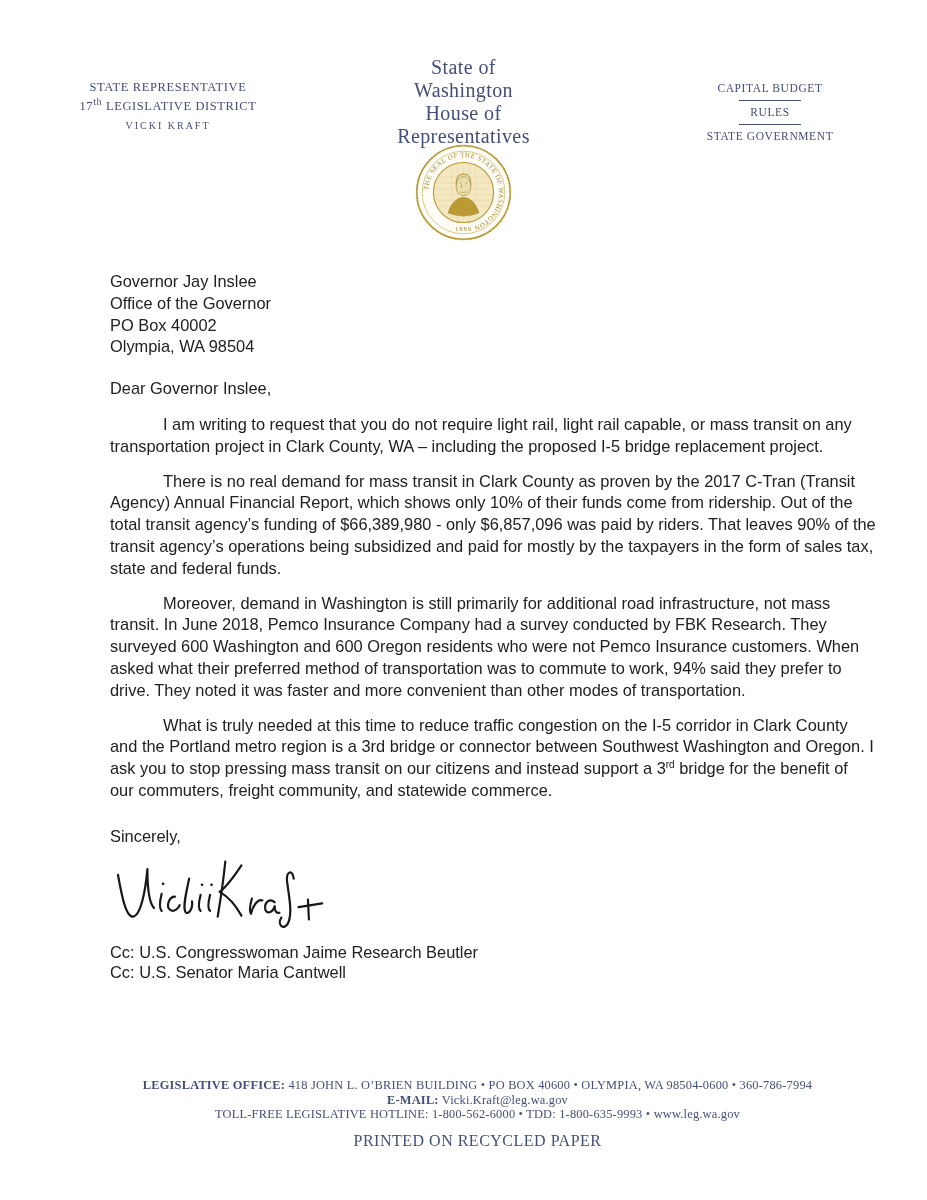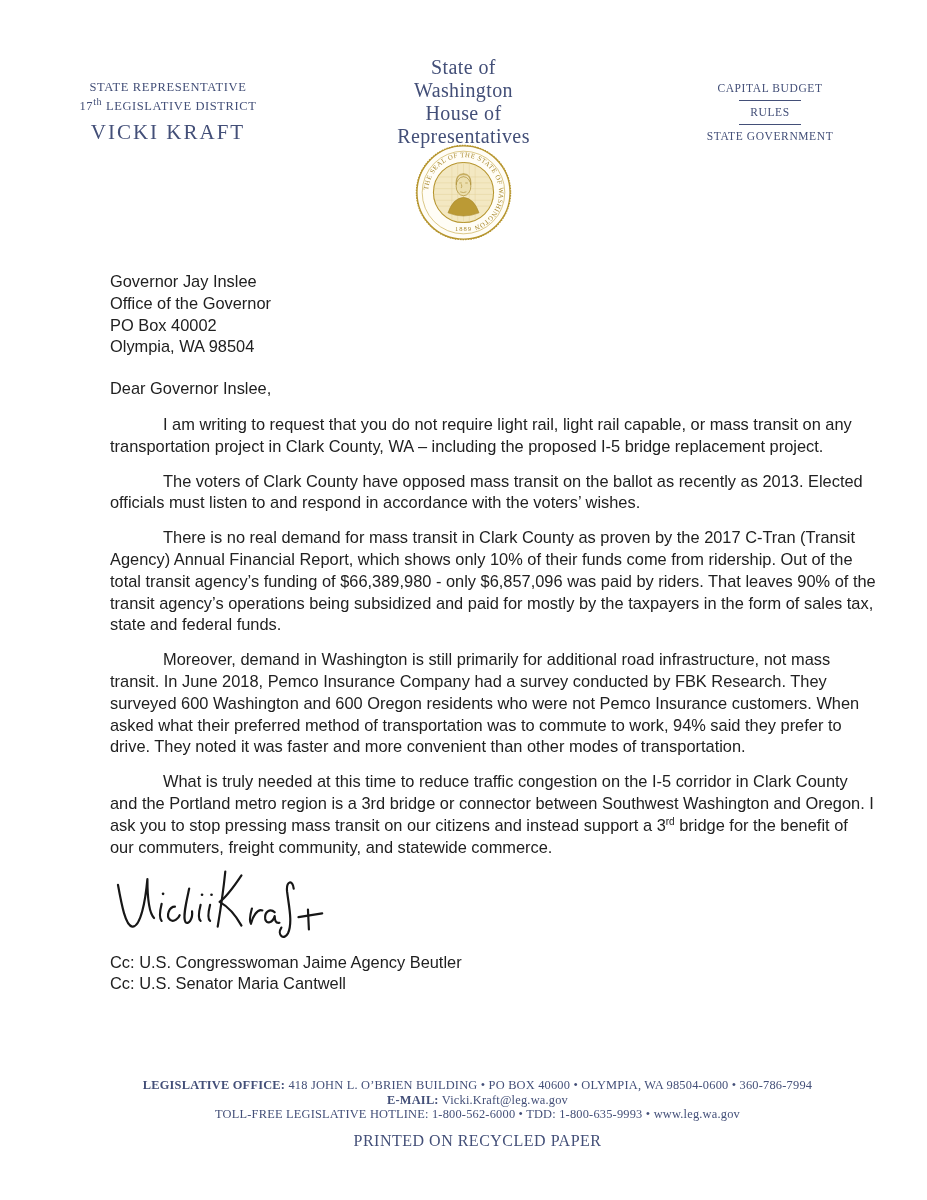--- a/index.html
+++ b/index.html
@@ -5,21 +5,21 @@
   html,body { margin:0; padding:0; background:#ffffff; }
   .page {
     position:relative; width:927px; height:1200px; background:#ffffff;
     font-family:"Liberation Sans", sans-serif; color:#212121; overflow:hidden;
   }
   
   .lh { color:#434f78; font-family:"Liberation Serif", serif; }
   .lh-left { position:absolute; left:50px; top:80px; width:236px; text-align:center; }
   .lh-left .l1, .lh-left .l2 { font-size:12.5px; letter-spacing:.6px; line-height:14px; }
   .lh-left .l2 { margin-top:1px; }
-  .lh-left .name { font-size:21px; letter-spacing:2px; margin-top:7px; }
+  .lh-left .name { font-size:10px; letter-spacing:2px; margin-top:7px; }
   .lh-left sup { font-size:10px; }
   .lh-center { position:absolute; left:0; right:0; top:56px; text-align:center;
                font-size:20px; line-height:23px; letter-spacing:.4px; }
   .lh-right { position:absolute; left:698px; top:82px; width:144px; text-align:center;
               font-size:11.5px; letter-spacing:.6px; line-height:13px; }
   .committee-divider { width:62px; border-bottom:1.2px solid #434f78; height:0; margin:5px auto 5px auto; }
   .seal-wrap { position:absolute; left:415px; top:144px; width:97px; height:97px; }
   
   .body-content { position:absolute; left:110px; top:255px; width:766px;
                   font-size:16.4px; line-height:21.8px; }
@@ -95,25 +95,25 @@
     <div class="recipient">
       <div>Governor Jay Inslee</div>
       <div>Office of the Governor</div>
       <div>PO Box 40002</div>
       <div>Olympia, WA 98504</div>
     </div>
 
     <div class="salutation">Dear Governor Inslee,</div>
 
     <p class="first"><span>I am writing to request that you do not require light rail, light rail capable, or mass transit on any transportation project in Clark County, WA – including the proposed I-5 bridge replacement project.</span><sup></sup><span></span></p>
-    <p><span>The voters of Clark County have opposed mass transit on the ballot as recently as 2013.  Elected officials must listen to and respond in accordance with the voters’ wishes.</span><sup></sup><span></span></p>
     <p><span>There is no real demand for mass transit in Clark County as proven by the 2017 C-Tran (Transit Agency) Annual Financial Report, which shows only 10% of their funds come from ridership. Out of the total transit agency’s funding of $66,389,980 - only $6,857,096 was paid by riders. That leaves 90% of the transit agency’s operations being subsidized and paid for mostly by the taxpayers in the form of sales tax, state and federal funds.</span><sup></sup><span></span></p>
     <p><span>Moreover, demand in Washington is still primarily for additional road infrastructure, not mass transit. In June 2018, Pemco Insurance Company had a survey conducted by FBK Research. They surveyed 600 Washington and 600 Oregon residents who were not Pemco Insurance customers. When asked what their preferred method of transportation was to commute to work, 94% said they prefer to drive. They noted it was faster and more convenient than other modes of transportation.</span><sup></sup><span></span></p>
     <p><span>What is truly needed at this time to reduce traffic congestion on the I-5 corridor in Clark County and the Portland metro region is a 3rd bridge or connector between Southwest Washington and Oregon. I ask you to stop pressing mass transit on our citizens and instead support a 3</span><sup>rd</sup><span> bridge for the benefit of our commuters, freight community, and statewide commerce.</span></p>
 
+    <div class="closing">Sincerely,</div>
 
     <svg class="signature" width="242" height="76" viewBox="0 0 250 80">
       <g fill="none" stroke="#171717" stroke-width="2.3" stroke-linecap="round" stroke-linejoin="round">
         <path d="M6,24 C10,46 14,67 21,68 C30,69 35,40 37,18 C37,34 38,53 44,59"></path>
         <path d="M52,44 C50,52 49,59 52,62"></path>
         <path d="M66,47 C60,47 56,57 61,61 C65,64 70,59 71,56"></path>
         <path d="M81,28 C78,42 74,58 77,63 C80,67 85,60 84,52"></path>
         <path d="M93,45 C91,53 90,60 93,62"></path>
         <path d="M103,45 C101,53 100,60 103,62"></path>
         <path d="M119,10 C117,30 113,56 111,68"></path>
@@ -125,21 +125,21 @@
         <path d="M196,58 L221,54"></path>
       </g>
       <g fill="#171717">
         <circle cx="53.5" cy="33.5" r="1.4"></circle>
         <circle cx="94.5" cy="34.5" r="1.4"></circle>
         <circle cx="104.5" cy="34.5" r="1.4"></circle>
       </g>
     </svg>
 
     <div class="cc-list">
-      <div>Cc: U.S. Congresswoman Jaime Agency Beutler</div>
+      <div>Cc: U.S. Congresswoman Jaime Research Beutler</div>
       <div>Cc: U.S. Senator Maria Cantwell</div>
     </div>
   </div>
 
   <div class="footer">
     <div><span class="lbl">LEGISLATIVE OFFICE:</span><span> 418 JOHN L. O’BRIEN BUILDING  •  PO BOX 40600  •  OLYMPIA, WA 98504-0600  •  360-786-7994</span></div>
     <div><span class="lbl">E-MAIL:</span><span> Vicki.Kraft@leg.wa.gov</span></div>
     <div>TOLL-FREE LEGISLATIVE HOTLINE:  1-800-562-6000  •  TDD:  1-800-635-9993  •  www.leg.wa.gov</div>
     <div class="recycled">PRINTED ON RECYCLED PAPER</div>
   </div>

